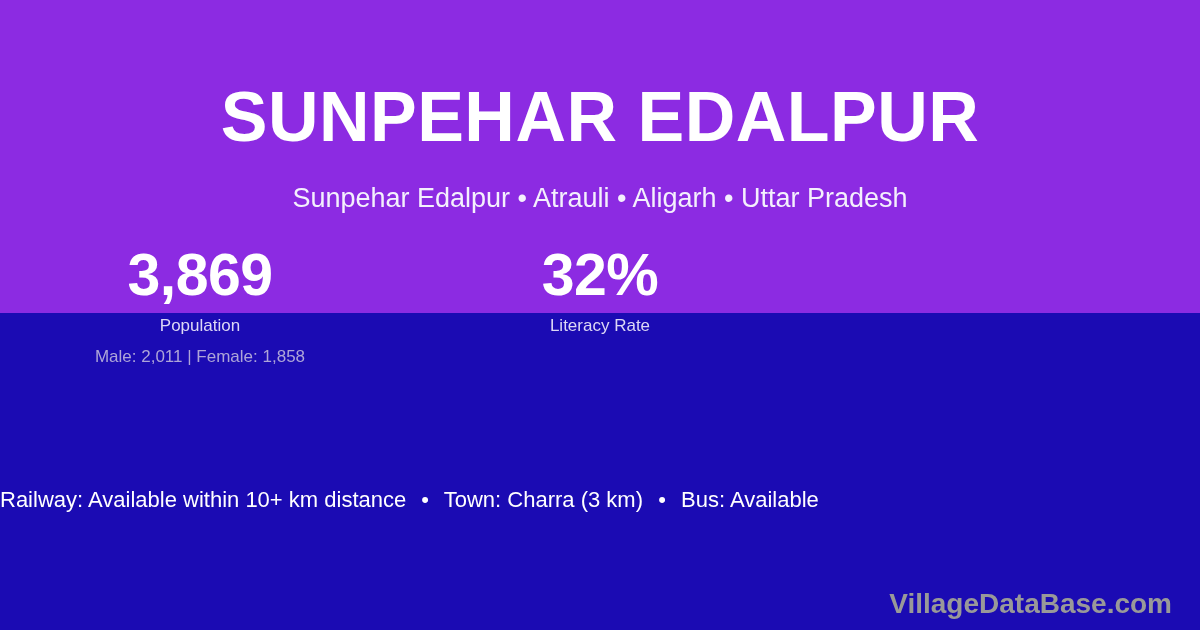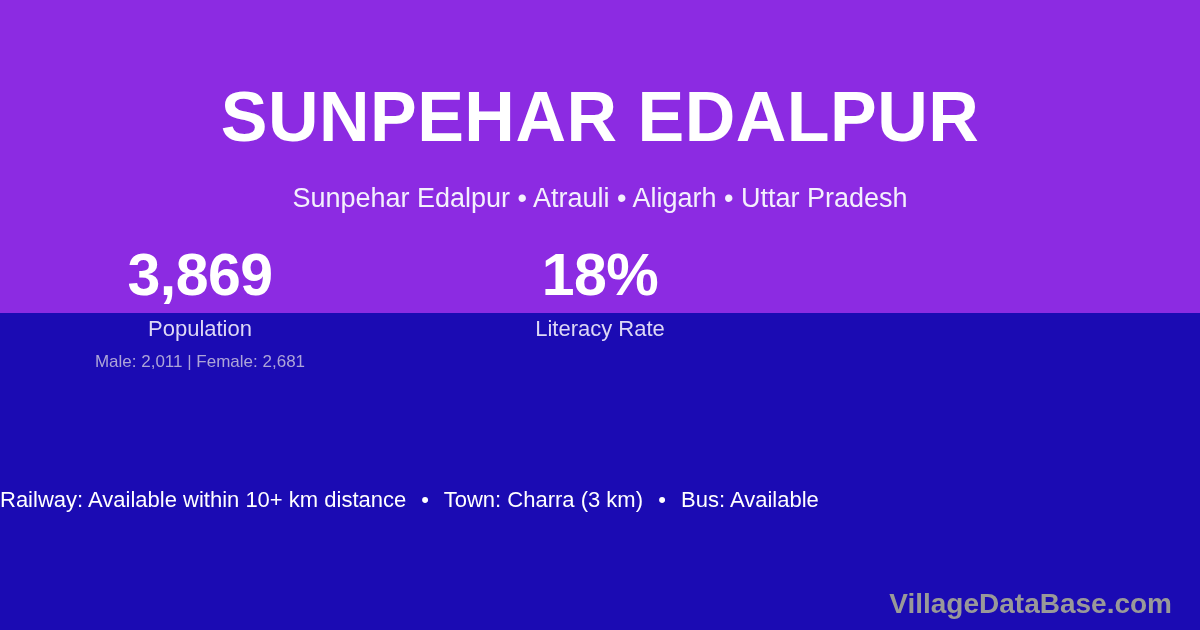--- a/index.html
+++ b/index.html
@@ -82,21 +82,21 @@
   }
   .stat-value {
     font-size: 59px;
     font-weight: 700;
     color: #ffffff;
     line-height: 1.0;
     letter-spacing: -0.5px;
   }
   .stat-label {
     margin-top: 12px;
-    font-size: 22px;
+    font-size: 17px;
     font-weight: 400;
     color: #ddd8f5;
     line-height: 1.1;
   }
   .stat-sub {
     margin-top: 12px;
     font-size: 17px;
     font-weight: 400;
     color: #ada5d8;
     line-height: 1.1;
@@ -142,26 +142,26 @@
 
     <div class="village-title">SUNPEHAR EDALPUR</div>
 
     <div class="village-subtitle">Sunpehar Edalpur • Atrauli • Aligarh • Uttar Pradesh</div>
 
     <div class="stats-row">
 
       <div class="stat-cell">
         <div class="stat-value">3,869</div>
         <div class="stat-label">Population</div>
-        <div class="stat-sub">Male: 2,011 | Female: 2,681</div>
+        <div class="stat-sub">Male: 2,011 | Female: 1,858</div>
       </div>
 
 
       <div class="stat-cell">
-        <div class="stat-value">18%</div>
+        <div class="stat-value">32%</div>
         <div class="stat-label">Literacy Rate</div>
       </div>
 
     </div>
 
     <div class="info-row">
       <span>Railway: Available within 10+ km distance</span>
       <span class="info-sep">•</span>
       <span>Town: Charra (3 km)</span>
       <span class="info-sep">•</span>

